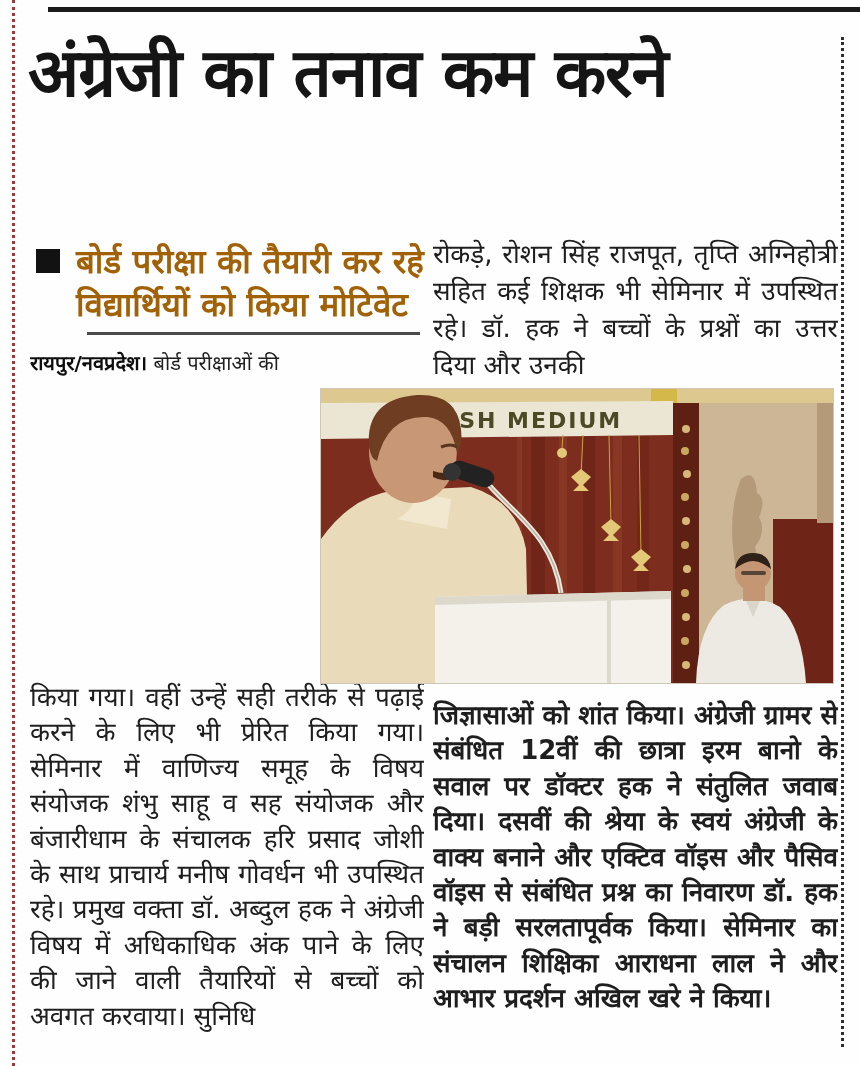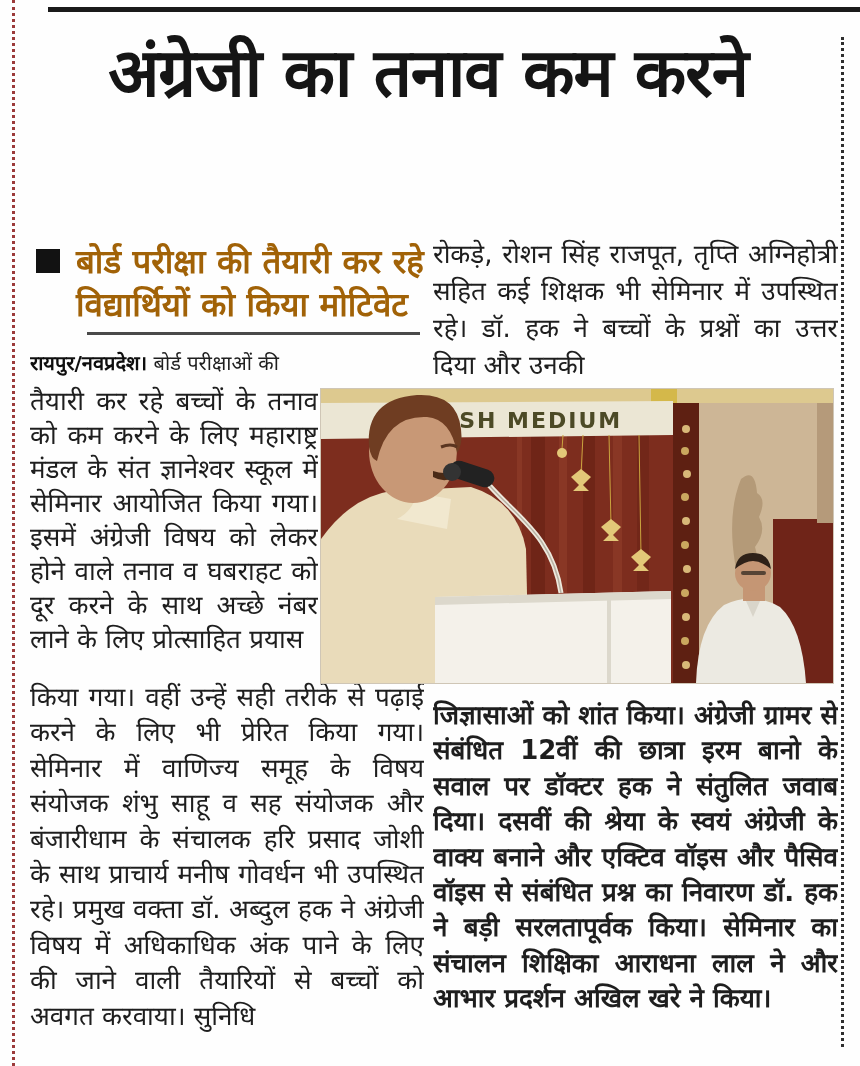--- a/index.html
+++ b/index.html
@@ -28,21 +28,20 @@
   .right-dotted{
     position:absolute;left:841px;top:37px;height:1010px;width:0;
     border-left:3px dotted var(--right-border-black);
   }
   .top-rule{
     position:absolute;left:48px;top:7px;width:812px;height:5px;
     background:var(--top-rule-black);
   }
   .headline{
     position:absolute;left:28px;top:26px;width:800px;height:200px;
-    text-align:center;
     font-weight:bold;
     font-size:67px;line-height:94px;
     color:var(--headline-text);
     letter-spacing:-1px;
     white-space:nowrap;
   }
   .subhead{
     position:absolute;left:36px;top:240px;width:392px;
     display:flex;align-items:flex-start;
     font-weight:bold;font-size:33px;line-height:43px;
@@ -101,21 +100,20 @@
     </span>
   </div>
 
   <div class="divider"></div>
 
   <div class="lede-line">
     <span class="dateline">रायपुर/नवप्रदेश।</span>
     <span>बोर्ड परीक्षाओं की</span>
   </div>
 
-  <div class="body-text left-narrow">तैयारी कर रहे बच्चों के तनाव को कम करने के लिए महाराष्ट्र मंडल के संत ज्ञानेश्वर स्कूल में सेमिनार आयोजित किया गया। इसमें अंग्रेजी विषय को लेकर होने वाले तनाव व घबराहट को दूर करने के साथ अच्छे नंबर लाने के लिए प्रोत्साहित प्रयास</div>
   <div class="body-text left-wide">किया गया। वहीं उन्हें सही तरीके से पढ़ाई करने के लिए भी प्रेरित किया गया। सेमिनार में वाणिज्य समूह के विषय संयोजक शंभु साहू व सह संयोजक और बंजारीधाम के संचालक हरि प्रसाद जोशी के साथ प्राचार्य मनीष गोवर्धन भी उपस्थित रहे। प्रमुख वक्ता डॉ. अब्दुल हक ने अंग्रेजी विषय में अधिकाधिक अंक पाने के लिए की जाने वाली तैयारियों से बच्चों को अवगत करवाया। सुनिधि</div>
   <div class="body-text right-top">रोकड़े, रोशन सिंह राजपूत, तृप्ति अग्निहोत्री सहित कई शिक्षक भी सेमिनार में उपस्थित रहे। डॉ. हक ने बच्चों के प्रश्नों का उत्तर दिया और उनकी</div>
   <div class="body-text right-bottom">जिज्ञासाओं को शांत किया। अंग्रेजी ग्रामर से संबंधित 12वीं की छात्रा इरम बानो के सवाल पर डॉक्टर हक ने संतुलित जवाब दिया। दसवीं की श्रेया के स्वयं अंग्रेजी के वाक्य बनाने और एक्टिव वॉइस और पैसिव वॉइस से संबंधित प्रश्न का निवारण डॉ. हक ने बड़ी सरलतापूर्वक किया। सेमिनार का संचालन शिक्षिका आराधना लाल ने और आभार प्रदर्शन अखिल खरे ने किया।</div>
 
   <div class="news-photo">
     <svg viewBox="0 0 512 294" xmlns="http://www.w3.org/2000/svg">
 
       <rect x="0" y="0" width="512" height="294" fill="#7d2d1e"></rect>
       <g opacity="0.55">
         <rect x="210" y="14" width="14" height="280" fill="#641f12"></rect>

